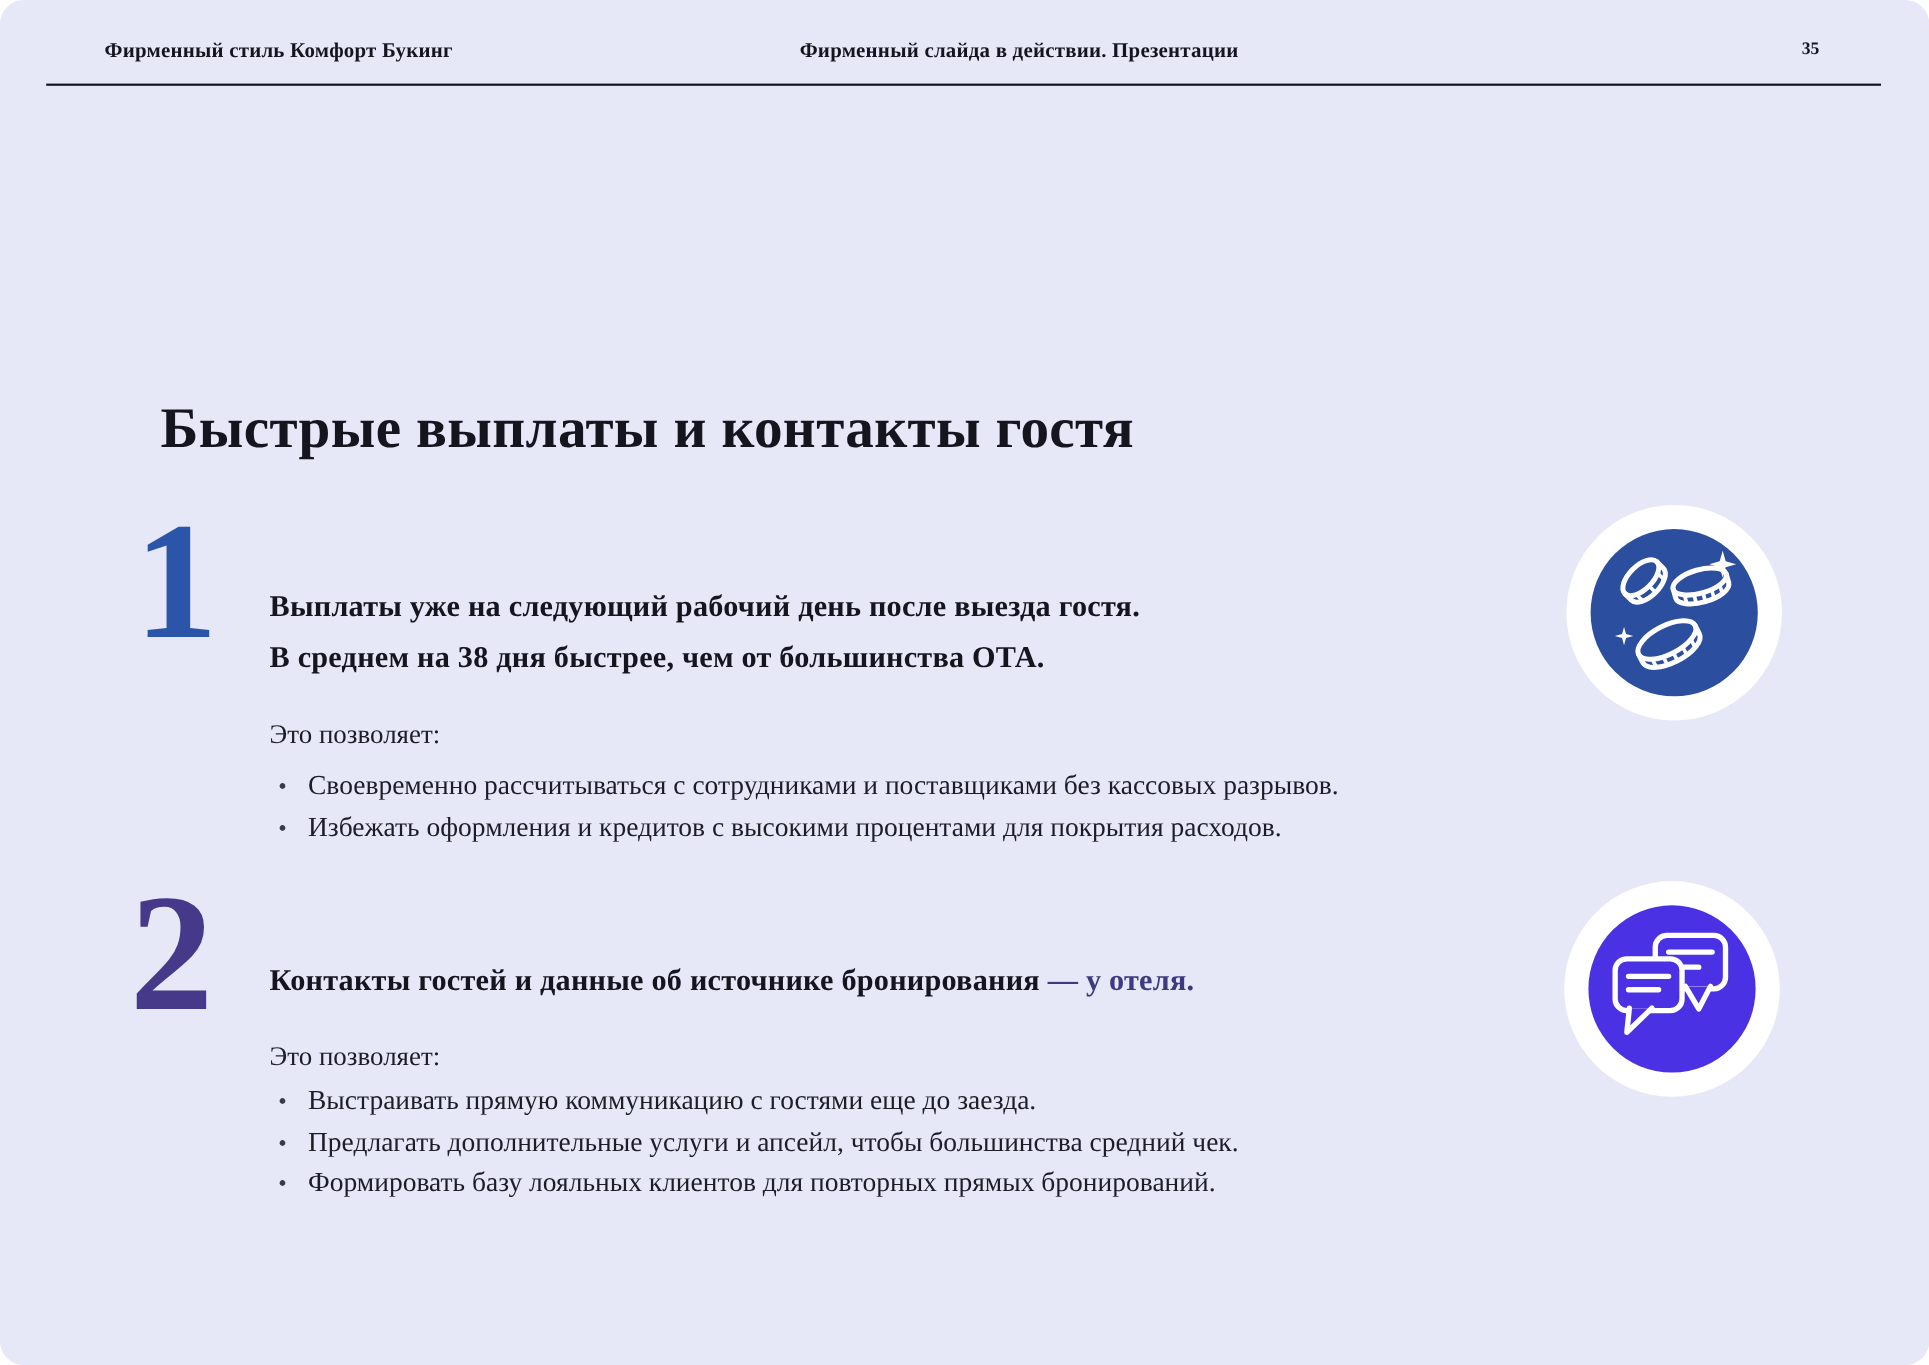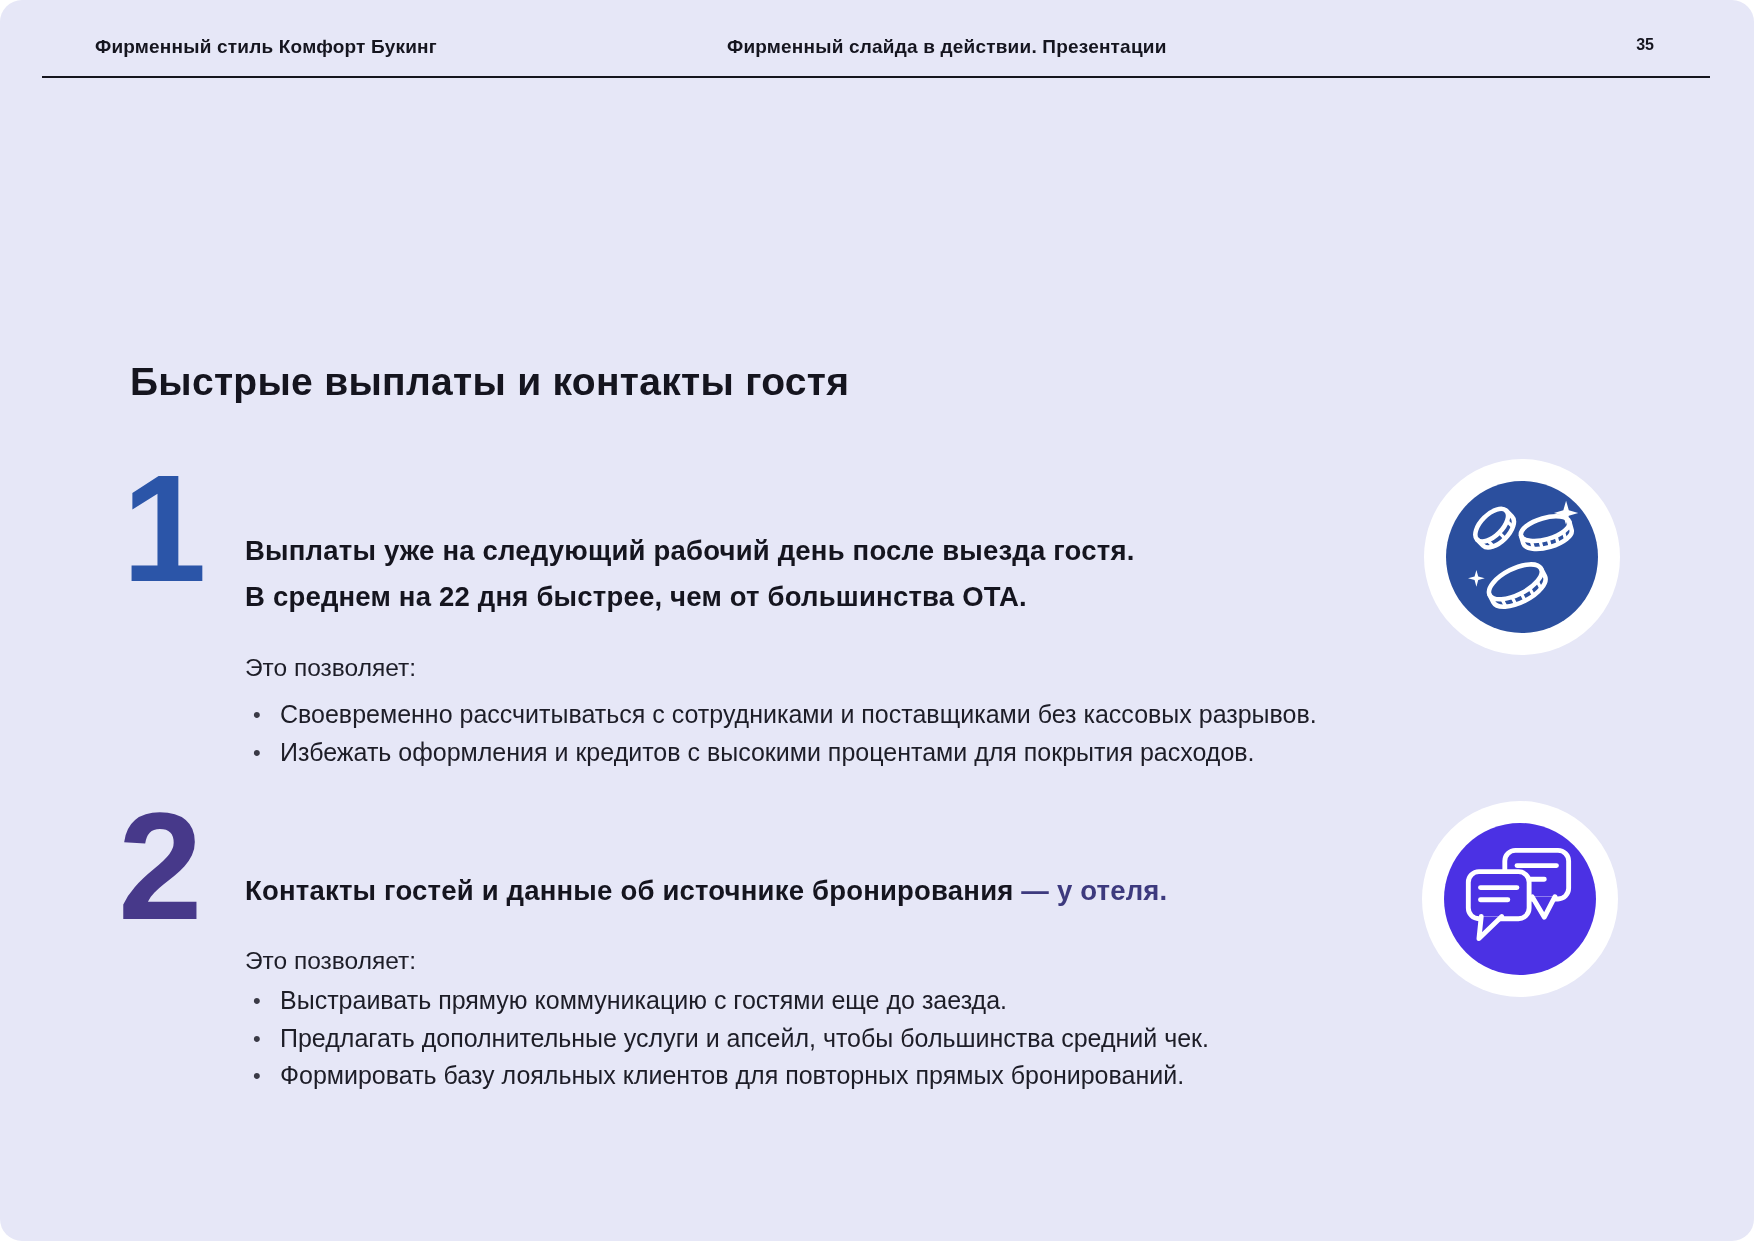--- a/index.html
+++ b/index.html
@@ -4,21 +4,21 @@
 <style>
   html,body{margin:0;padding:0;}
   body{
     width:1754px;height:1241px;position:relative;background:#ffffff;
     font-family:"Liberation Sans","DejaVu Sans",sans-serif;
     color:var(--text,#1D1D27);
     -webkit-font-smoothing:antialiased;
   }
   .slide{
     position:absolute;inset:0;background:var(--slide-bg,#E6E7F7);
-    border-radius:22px;overflow:hidden;
+    border-radius:22px;overflow:hidden;font-family:Liberation Serif, serif;
   }
   
   .hdr-left{
     position:absolute;left:95px;top:36px;font-size:19px;font-weight:600;
     color:var(--heading,#15151F);letter-spacing:.2px;
   }
   .hdr-center{
     position:absolute;left:727px;top:36px;font-size:19px;font-weight:600;
     color:var(--heading,#15151F);letter-spacing:.2px;
   }
@@ -30,21 +30,21 @@
     position:absolute;left:42px;top:76px;width:1668px;height:2px;
     background:var(--rule,#15151E);
   }
   
   .slide-title{
     position:absolute;left:0;top:103px;width:100%;text-align:center;
     font-size:38px;font-weight:700;color:var(--heading,#15151F);
     letter-spacing:.3px;
   }
   .main-heading{
-    position:absolute;left:130px;top:360px;font-size:39px;font-weight:700;
+    position:absolute;left:146px;top:360px;font-size:52px;font-weight:700;
     color:var(--heading,#15151F);letter-spacing:.3px;
   }
   
   .big-number{position:absolute;font-size:152px;font-weight:700;line-height:1;}
   .num-1{left:122px;top:452px;color:var(--accent-blue,#2B55A8);}
   .num-2{left:118px;top:790px;color:var(--accent-purple,#47398A);}
   
   .lead{
     position:absolute;left:245px;font-size:27.5px;font-weight:700;
     line-height:46px;color:var(--heading,#15151F);letter-spacing:.2px;
@@ -96,21 +96,21 @@
   <div class="hdr-page">35</div>
   <div class="hdr-rule"></div>
 
 
   <div class="main-heading">Быстрые выплаты и контакты гостя</div>
 
   <div class="big-number num-1">1</div>
 
   <div class="lead lead-1">
     <div>Выплаты уже на следующий рабочий день после выезда гостя.</div>
-    <div>В среднем на 22 дня быстрее, чем от большинства ОТА.</div>
+    <div>В среднем на 38 дня быстрее, чем от большинства ОТА.</div>
   </div>
 
   <div class="sub-label sub-1">Это позволяет:</div>
 
   <ul class="bullets bullets-1">
     <li>Своевременно рассчитываться с сотрудниками и поставщиками без кассовых разрывов.</li>
     <li>Избежать оформления и кредитов с высокими процентами для покрытия расходов.</li>
   </ul>
 
   <div class="big-number num-2">2</div>

